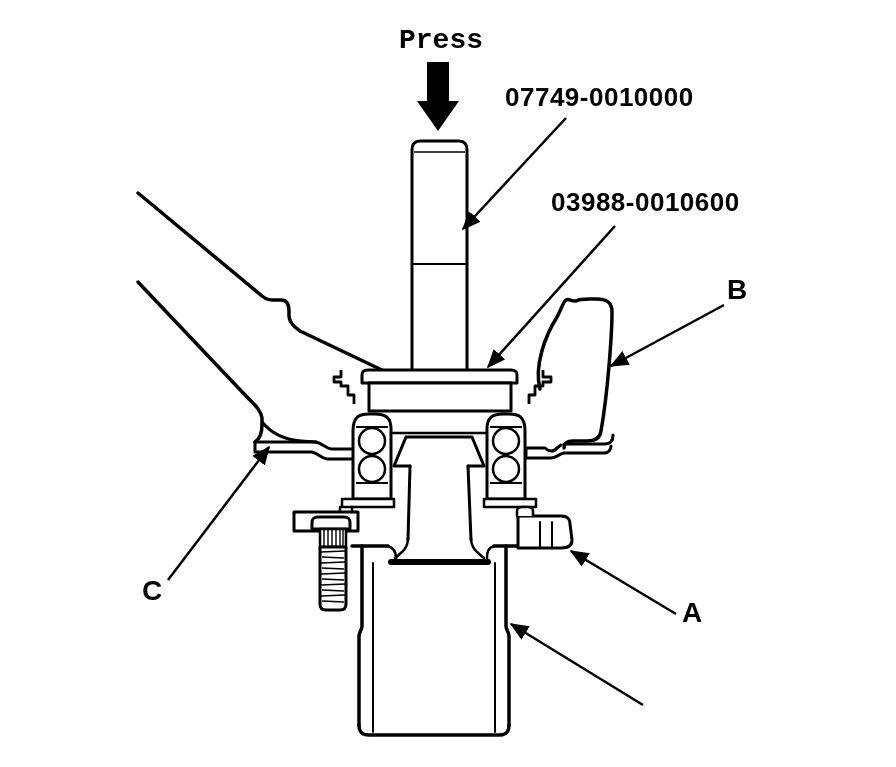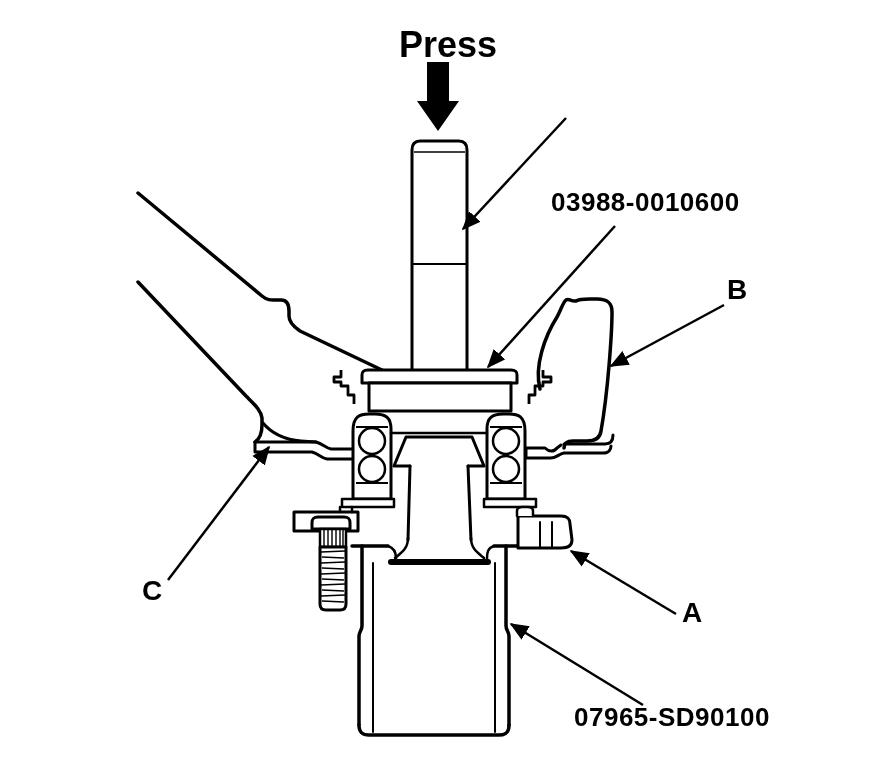--- a/index.html
+++ b/index.html
@@ -14,21 +14,21 @@
   .lbl{
     position:absolute;
     color:#000;
     font-weight:bold;
     white-space:nowrap;
     line-height:1;
     letter-spacing:0.5px;
   }
   .part-no{font-size:26px;}
   .callout{font-size:28px;letter-spacing:0;}
-  .press{font-size:36px;letter-spacing:0;}
+  .press{font-size:28px;letter-spacing:0;font-family:Liberation Mono, monospace;}
 </style>
 </head>
 <body>
 
 <div class="stage">
 
   <svg width="896" height="767" viewBox="0 0 896 767">
     <defs>
       <marker id="ah" viewBox="0 0 12 10" refX="11" refY="5" markerWidth="7.5" markerHeight="6.5" orient="auto">
         <path d="M0,0 L12,5 L0,10 Z" fill="#000"></path>
@@ -115,19 +115,19 @@
       <line x1="566" y1="118" x2="463" y2="229" marker-end="url(#ah)"></line>
       <line x1="615" y1="226" x2="488" y2="367" marker-end="url(#ah)"></line>
       <line x1="724" y1="305" x2="611" y2="366" marker-end="url(#ah)"></line>
       <line x1="676" y1="614" x2="571" y2="551" marker-end="url(#ah)"></line>
       <line x1="168" y1="580" x2="269" y2="447" marker-end="url(#ah)"></line>
       <line x1="643" y1="705" x2="511" y2="624" marker-end="url(#ah)"></line>
     </g>
   </svg>
 
   <div class="lbl press" style="left:399px;top:27px;">Press</div>
+  <div class="lbl part-no" style="left:505px;top:84px;">07749-0010000</div>
   <div class="lbl part-no" style="left:551px;top:189px;">03988-0010600</div>
   <div class="lbl callout" style="left:727px;top:276px;">B</div>
   <div class="lbl callout" style="left:142px;top:577px;">C</div>
   <div class="lbl callout" style="left:682px;top:599px;">A</div>
-  <div class="lbl part-no" style="left:574px;top:704px;">07965-SD90100</div>
 
 </div>
 
 </body></html>

